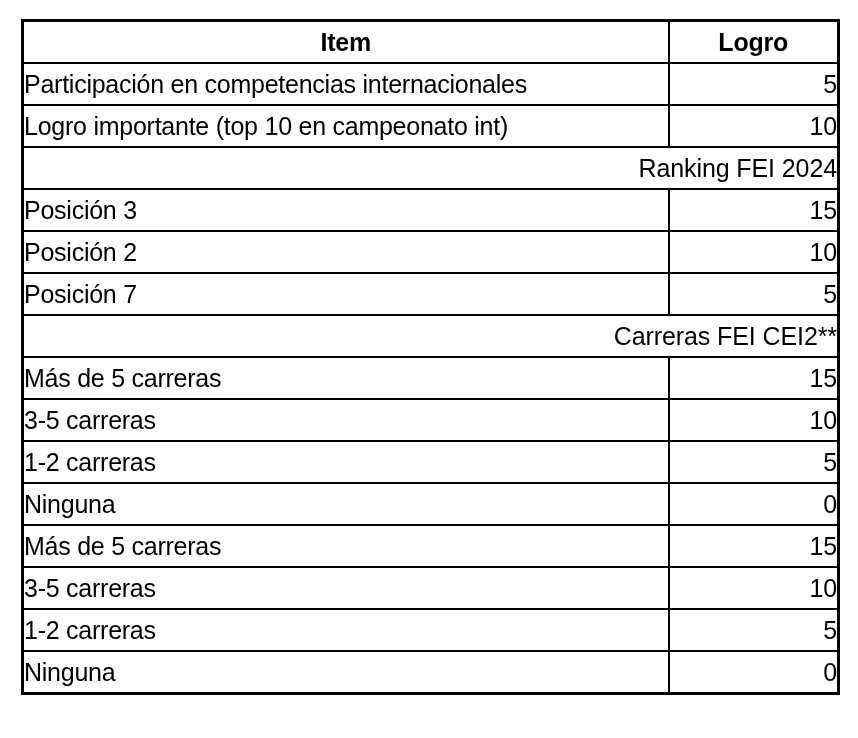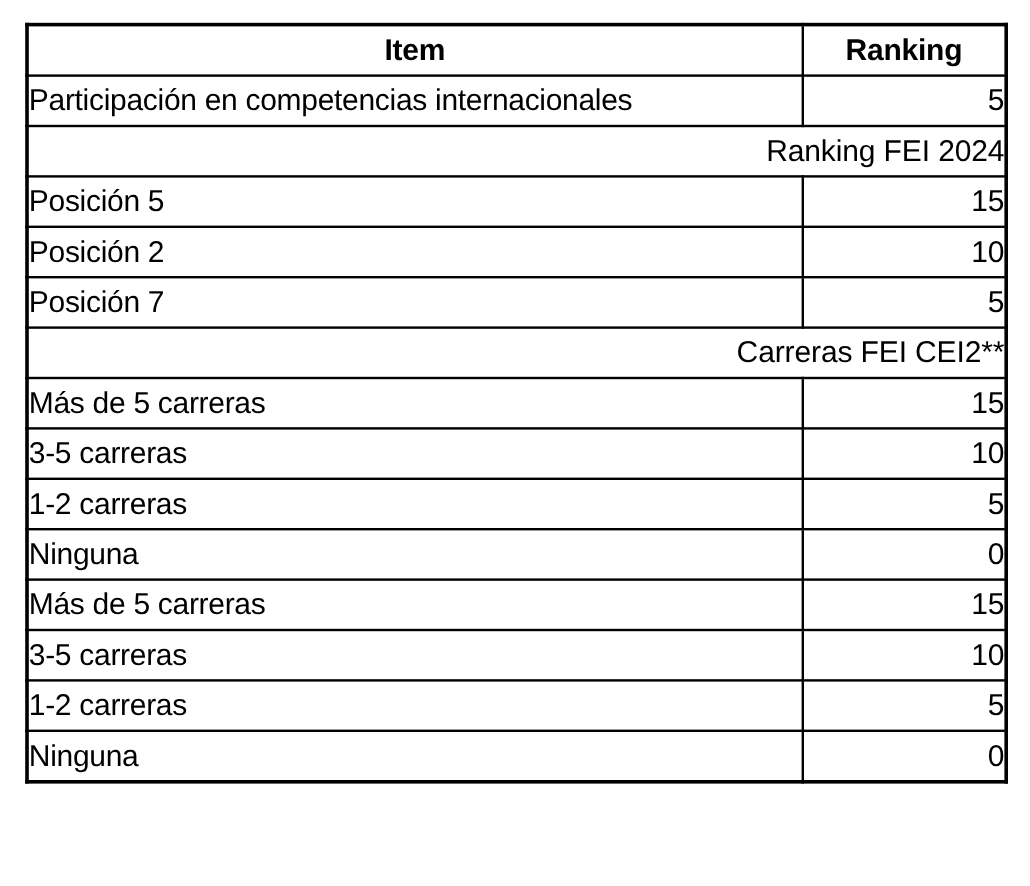--- a/index.html
+++ b/index.html
@@ -76,33 +76,37 @@
 <div id="page">
 
   <table id="scoring-table">
     <colgroup>
       <col class="c-item">
       <col class="c-pts">
     </colgroup>
     <thead>
       <tr>
         <th class="hdr-cell">Item</th>
-        <th class="hdr-cell">Ranking</th>
+        <th class="hdr-cell">Logro</th>
       </tr>
     </thead>
     <tbody id="table-body">
         <tr>
           <td class="item-cell">Participación en competencias internacionales</td>
           <td class="pts-cell">5</td>
         </tr>
         <tr>
+          <td class="item-cell">Logro importante (top 10 en campeonato int)</td>
+          <td class="pts-cell">10</td>
+        </tr>
+        <tr>
           <td class="section-cell" colspan="2">Ranking FEI 2024</td>
         </tr>
         <tr>
-          <td class="item-cell">Posición 5</td>
+          <td class="item-cell">Posición 3</td>
           <td class="pts-cell">15</td>
         </tr>
         <tr>
           <td class="item-cell">Posición 2</td>
           <td class="pts-cell">10</td>
         </tr>
         <tr>
           <td class="item-cell">Posición 7</td>
           <td class="pts-cell">5</td>
         </tr>

